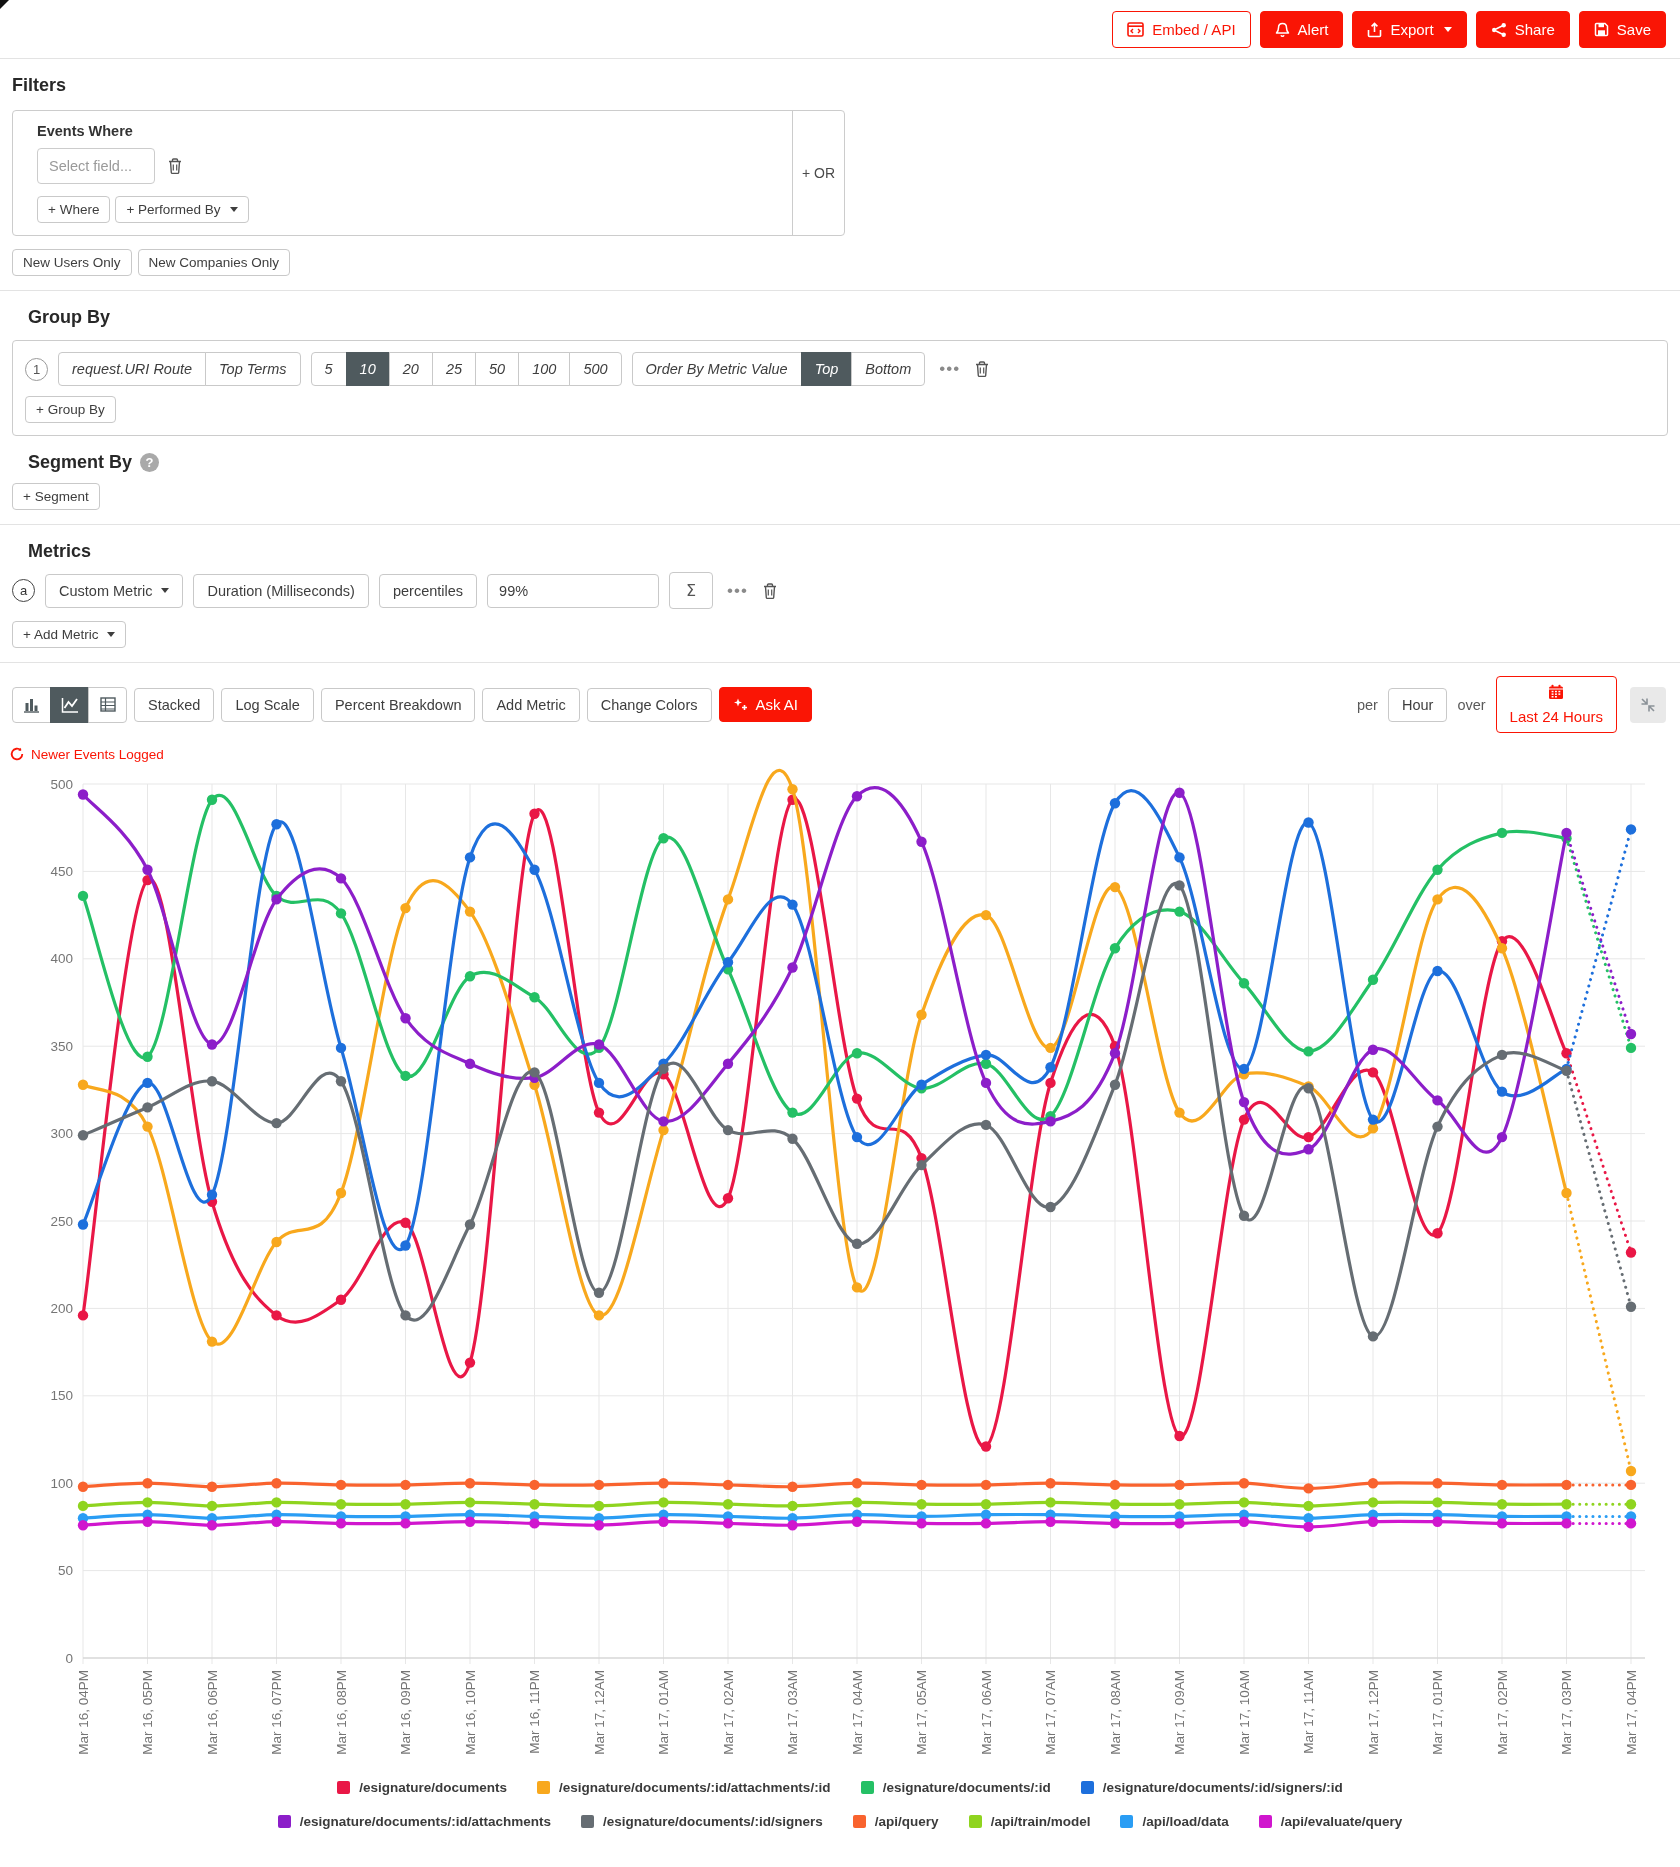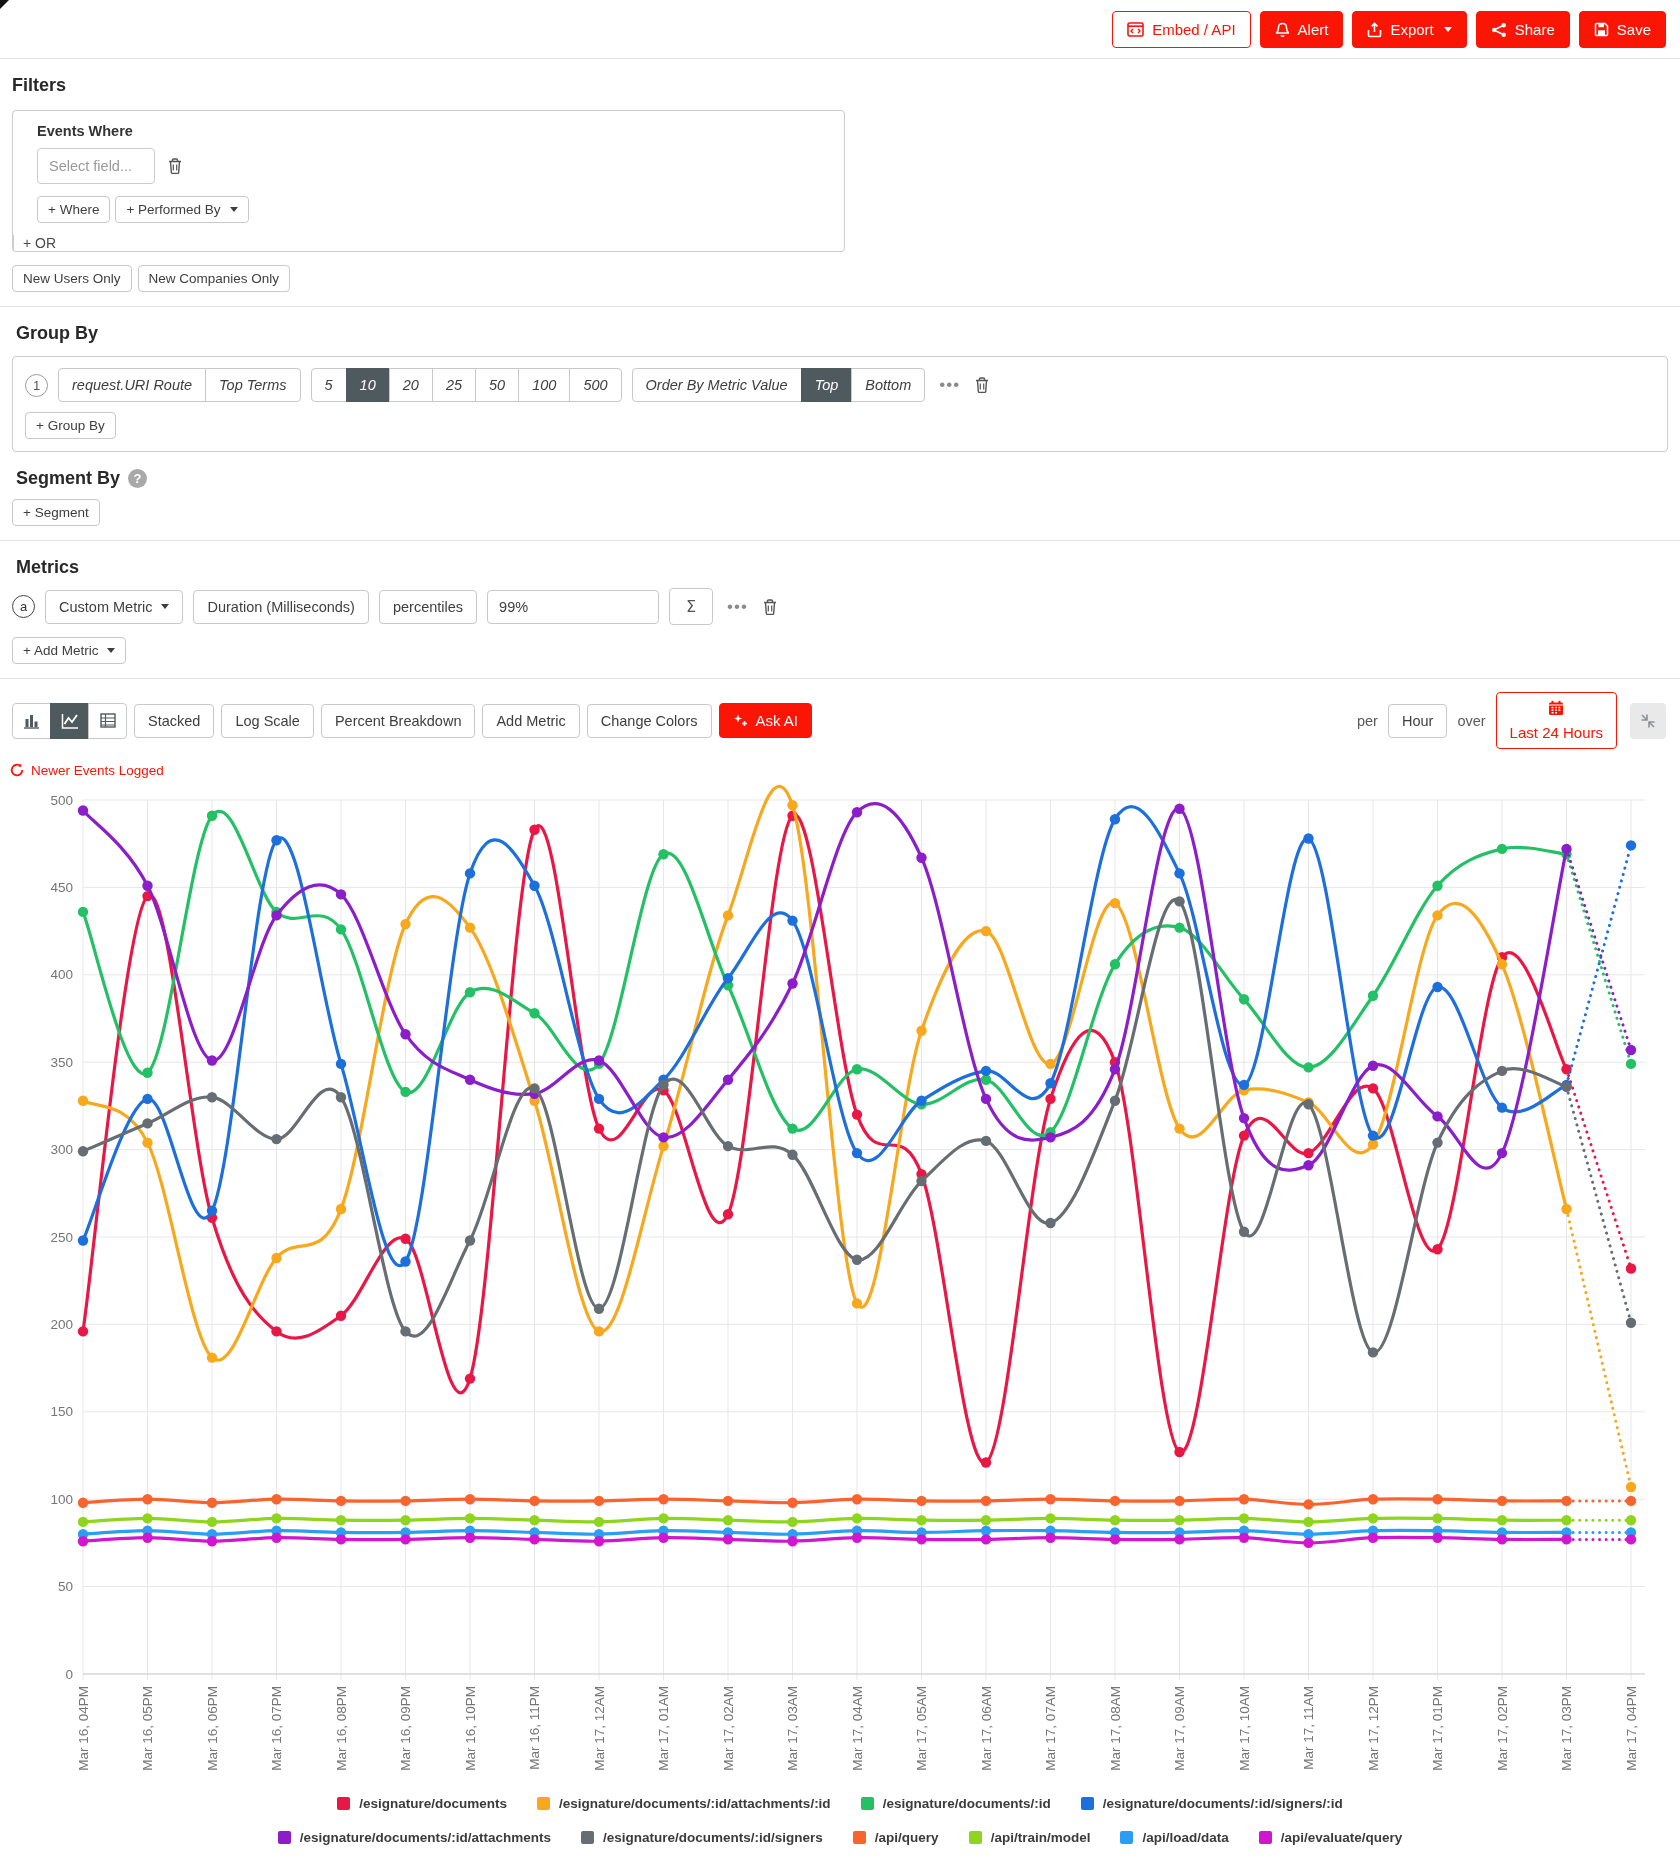--- a/index.html
+++ b/index.html
@@ -30,21 +30,21 @@
   
   .topbar { display:flex; justify-content:flex-end; gap:9px; padding:11px 14px 10px; }
   .sep { border:none; border-top:1px solid #e3e3e3; }
   .section-pad { padding:0 12px; }
   h2.heading { font-size:18px; font-weight:bold; color:#282828; }
   .filters-head { display:flex; justify-content:space-between; align-items:flex-start;
     padding:16px 12px 12px; }
   .filters-actions { display:flex; gap:6px; }
 
   .filter-box { margin:2px 12px 0; width:833px; border:1px solid #ccc; border-radius:4px;
-    display:flex;flex-direction:column; }
+    display:flex; }
   .fb-main { flex:1; padding:10px 12px 12px; }
   .fb-or { width:52px; border-left:1px solid #ccc; display:flex; align-items:center;
     justify-content:center; font-size:14px; color:#4a4a4a; }
   .fb-label { font-size:14.5px; font-weight:bold; color:#333; margin:2px 0 9px 12px; }
   .fb-row { display:flex; align-items:center; gap:12px; margin-left:12px; }
   .select-field { border:1px solid #ccc; border-radius:4px; padding:9px 11px; width:118px;
     font-size:14.5px; color:#9a9a9a; background:#fff; }
   .fb-row2 { display:flex; gap:5px; margin:12px 0 0 12px; }
 
   .chip-row { display:flex; gap:6px; padding:13px 12px 14px; }
@@ -56,21 +56,21 @@
     flex:0 0 auto; }
   .num-circle.dark { border-color:#444; color:#333; }
   .jgroup { display:inline-flex;font-style:italic; }
   .jgroup > span { border:1px solid var(--border); margin-left:-1px; padding:8px 13px;
     font-size:14.5px; color:#3e3e3e; background:#fff; cursor:pointer; white-space:nowrap; }
   .jgroup > span:first-child { border-radius:4px 0 0 4px; margin-left:0; }
   .jgroup > span:last-child { border-radius:0 4px 4px 0; }
   .jgroup > span.active { background:var(--dark); border-color:var(--dark); color:#fff; }
   .gb-row2 { margin-top:10px; }
 
-  .seg-head { display:flex; align-items:center; gap:8px; padding:16px 16px 10px; }
+  .seg-head { display:flex; align-items:center; gap:8px; padding:16px 28px 10px; }
   .help-circle { width:19px; height:19px; border-radius:50%; background:#a9a9a9; color:#fff;
     font-size:13px; font-weight:bold; display:inline-flex; align-items:center; justify-content:center; }
   .metrics-row { display:flex; align-items:center; gap:10px; padding:4px 12px 0; margin-top:6px; }
   .pct-box { border:1px solid var(--border); border-radius:4px; padding:8px 11px; width:172px;
     font-size:14.5px; color:#3e3e3e; }
   .sigma-btn { border:1px solid var(--border); border-radius:4px; width:44px; height:37px;
     display:inline-flex; align-items:center; justify-content:center; font-size:16px; color:#555;
     font-family:"DejaVu Sans", sans-serif; cursor:pointer; }
   .pad-btn-row { padding:12px 12px 14px; }
 

